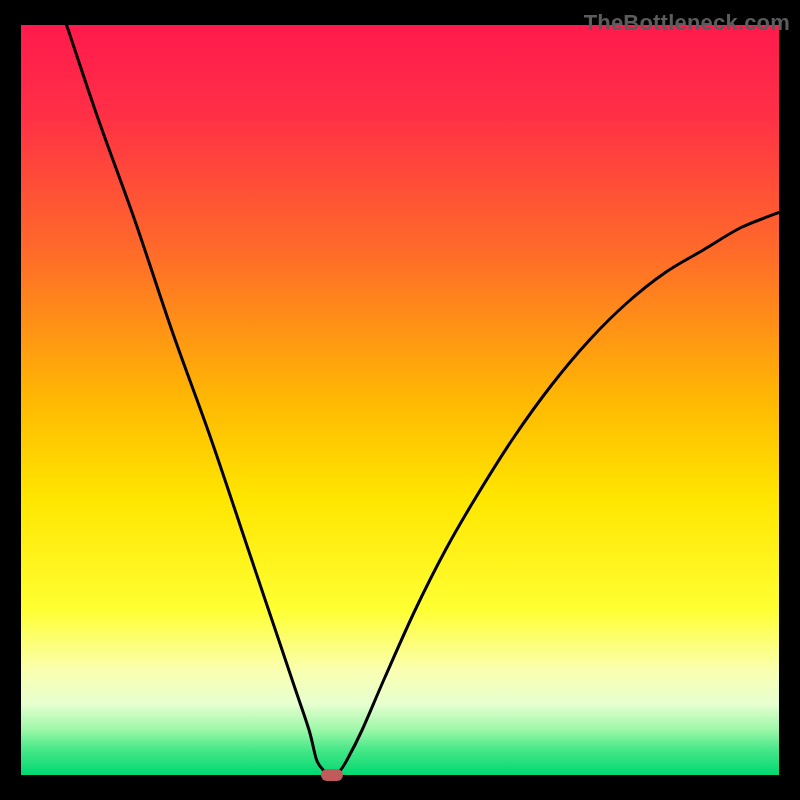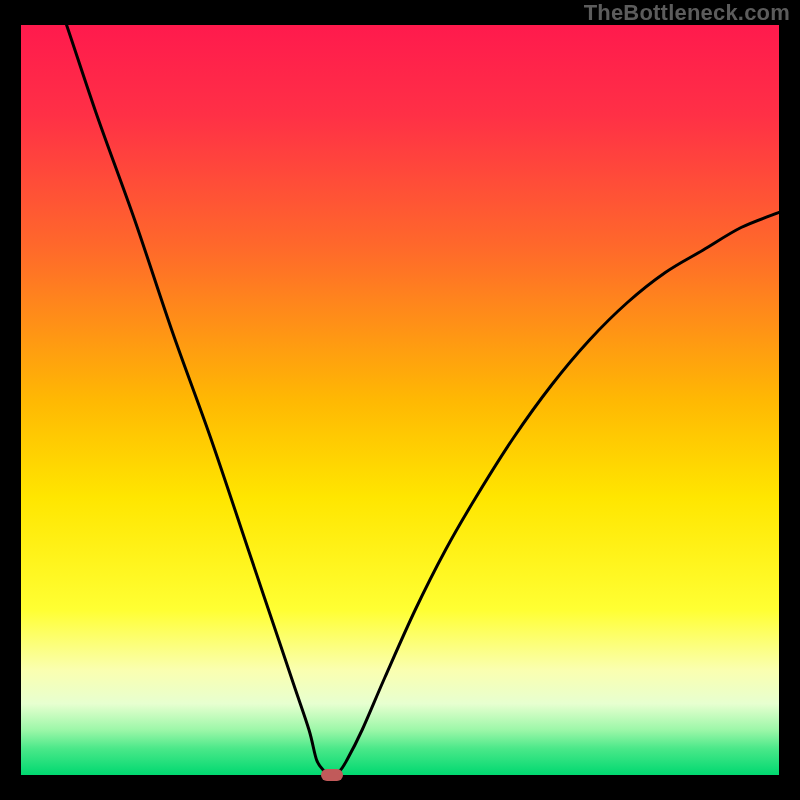--- a/index.html
+++ b/index.html
@@ -12,21 +12,21 @@
     font-family: Arial, Helvetica, sans-serif;
   }
   .frame {
     position: relative;
     width: 800px;
     height: 800px;
     background: #000;
   }
   .watermark {
     position: absolute;
-    top: 0;
+    top: 10px;
     right: 10px;
     color: #5c5c5c;
     font-size: 22px;
     font-weight: 600;
     letter-spacing: 0.2px;
     z-index: 10;
   }
   .plot {
     position: absolute;
     left: 21px;

